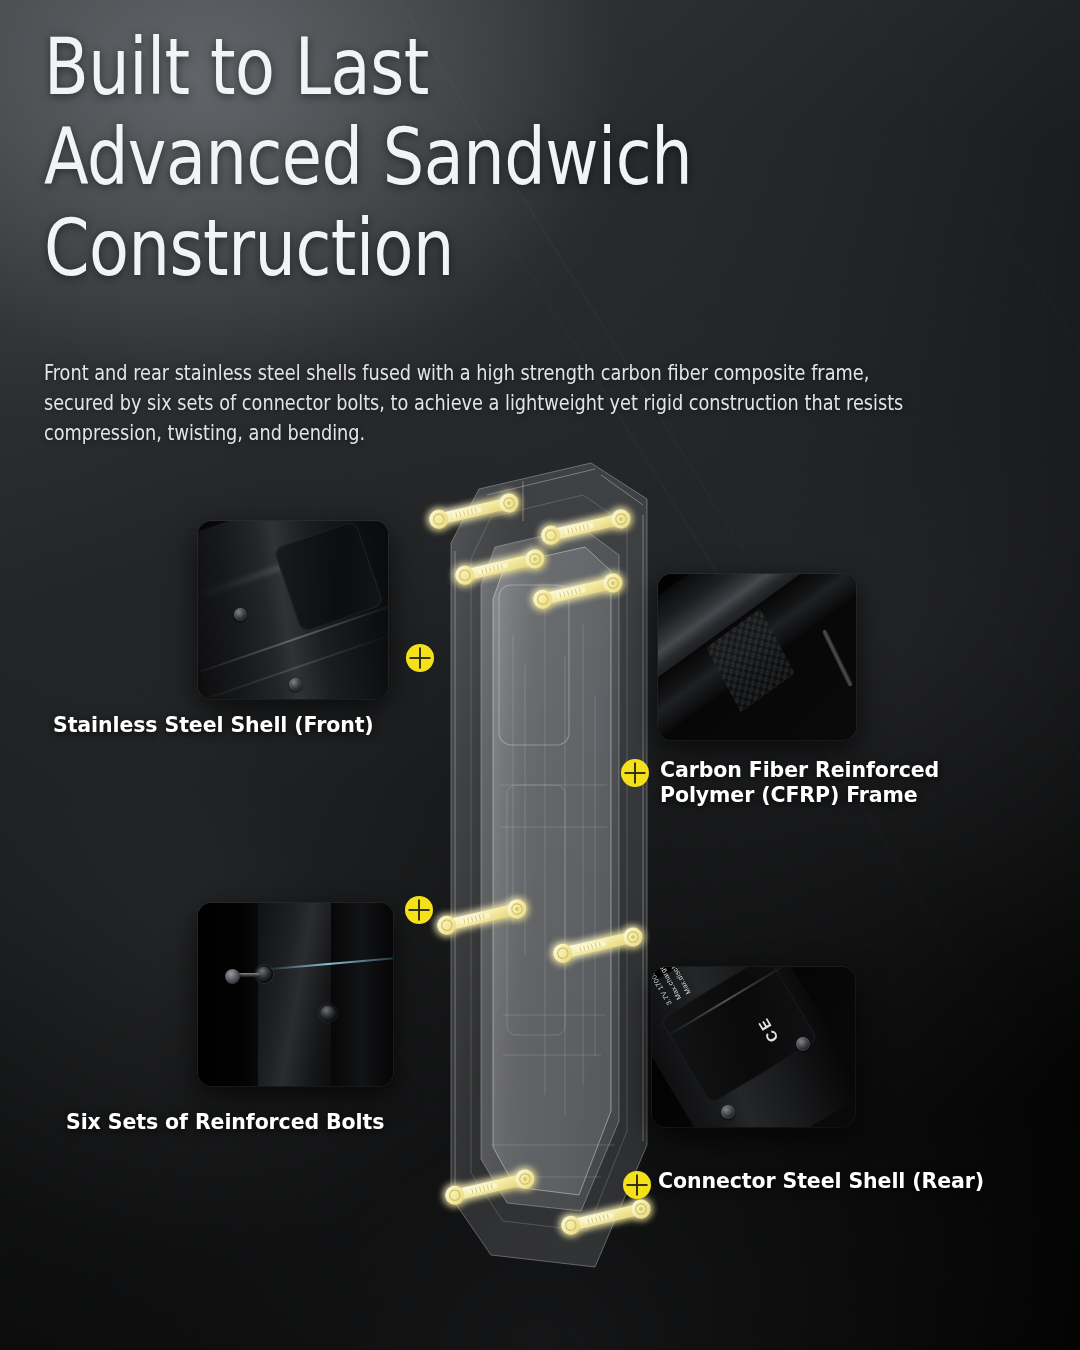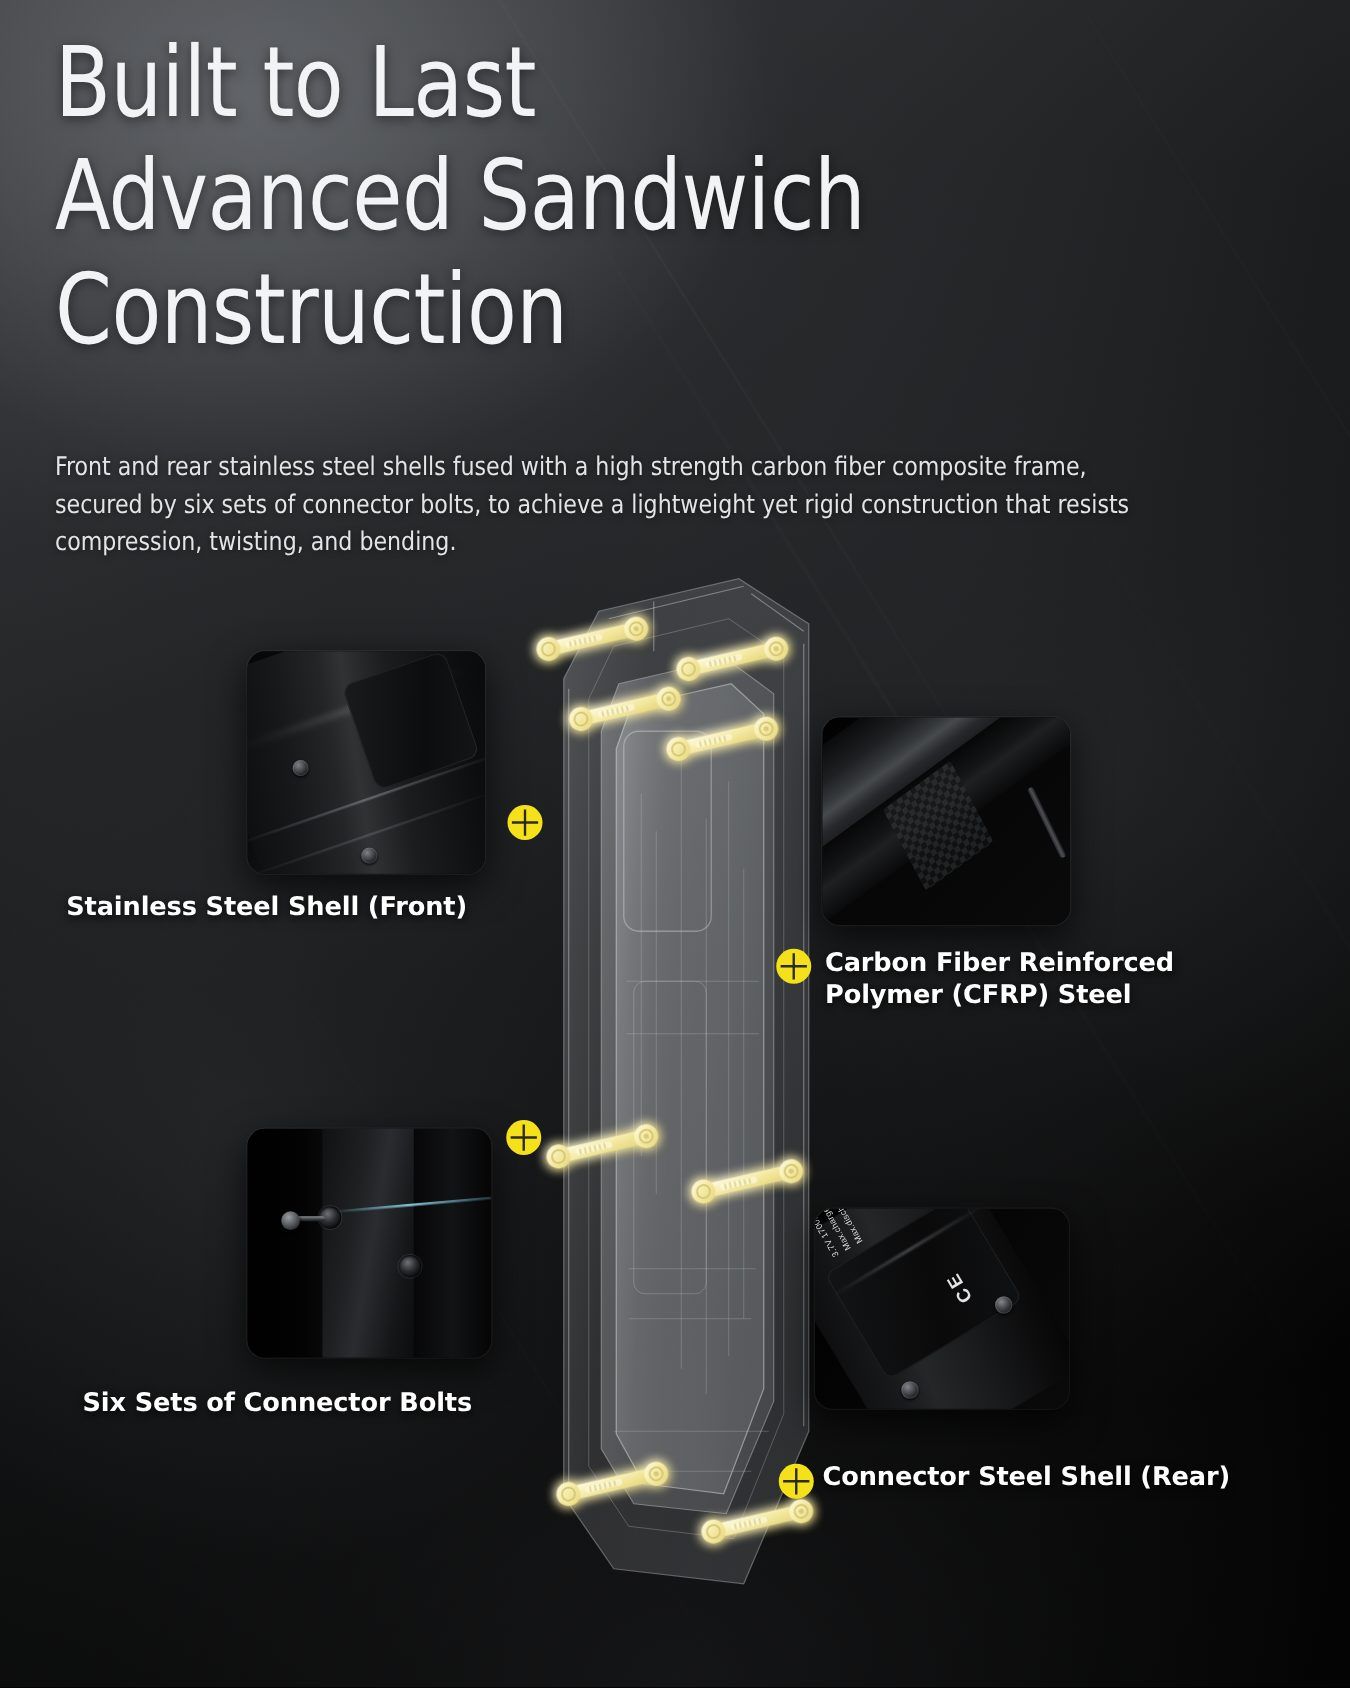--- a/index.html
+++ b/index.html
@@ -402,15 +402,15 @@
 <div class="marker" id="mk-rear">
   <svg width="30" height="30" viewBox="0 0 30 30">
     <circle cx="15" cy="15" r="14" fill="#f5e11a"></circle>
     <line x1="15" y1="4.5" x2="15" y2="25.5" stroke="#2b2b14" stroke-width="1.9"></line>
     <line x1="4.5" y1="15" x2="25.5" y2="15" stroke="#2b2b14" stroke-width="1.9"></line>
   </svg>
 </div>
 
 <div class="cap" id="cap-front">Stainless Steel Shell (Front)</div>
 <div class="cap" id="cap-cfrp">Carbon Fiber Reinforced
-Polymer (CFRP) Steel</div>
-<div class="cap" id="cap-bolts">Six Sets of Connector Bolts</div>
+Polymer (CFRP) Frame</div>
+<div class="cap" id="cap-bolts">Six Sets of Reinforced Bolts</div>
 <div class="cap" id="cap-rear">Connector Steel Shell (Rear)</div>
 
 </body></html>

